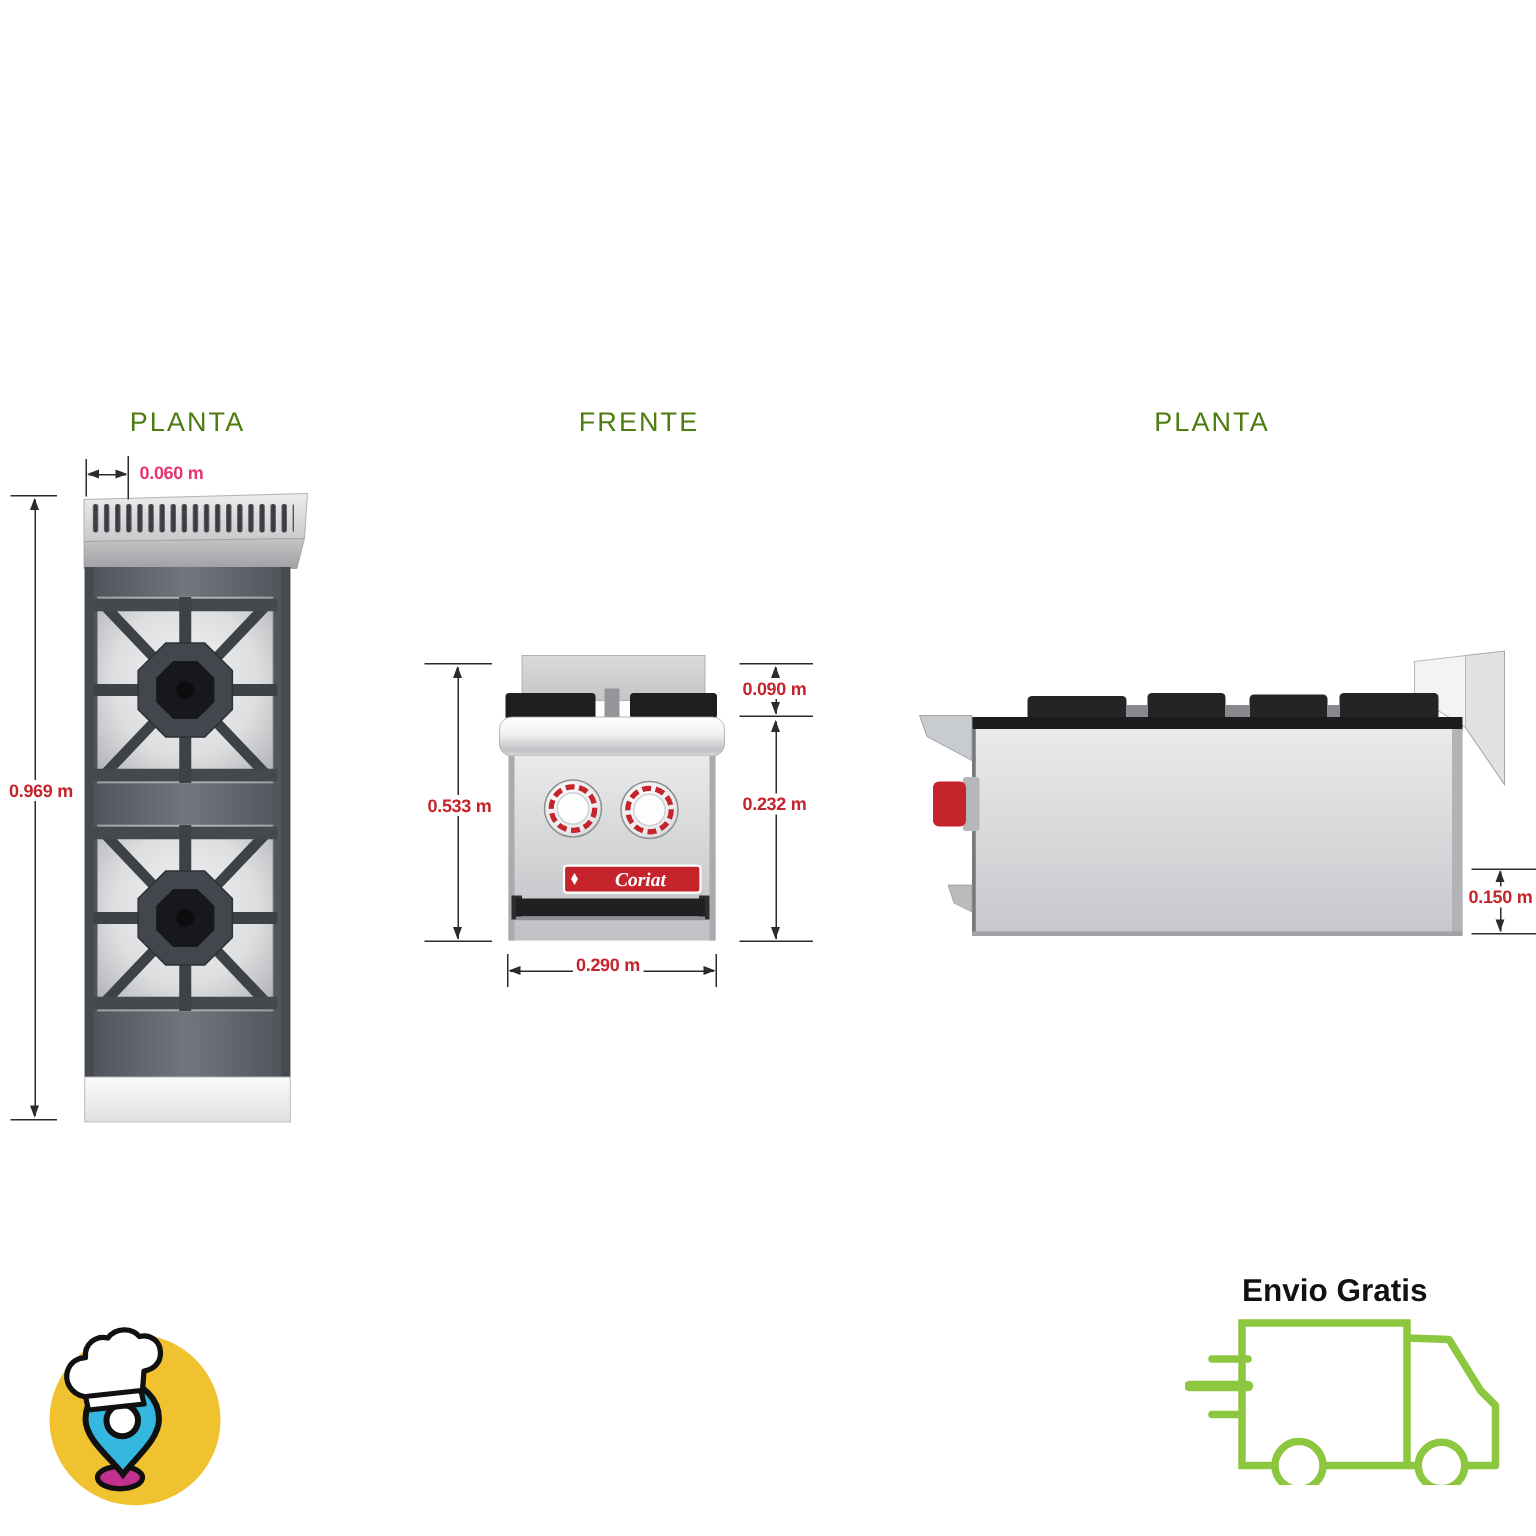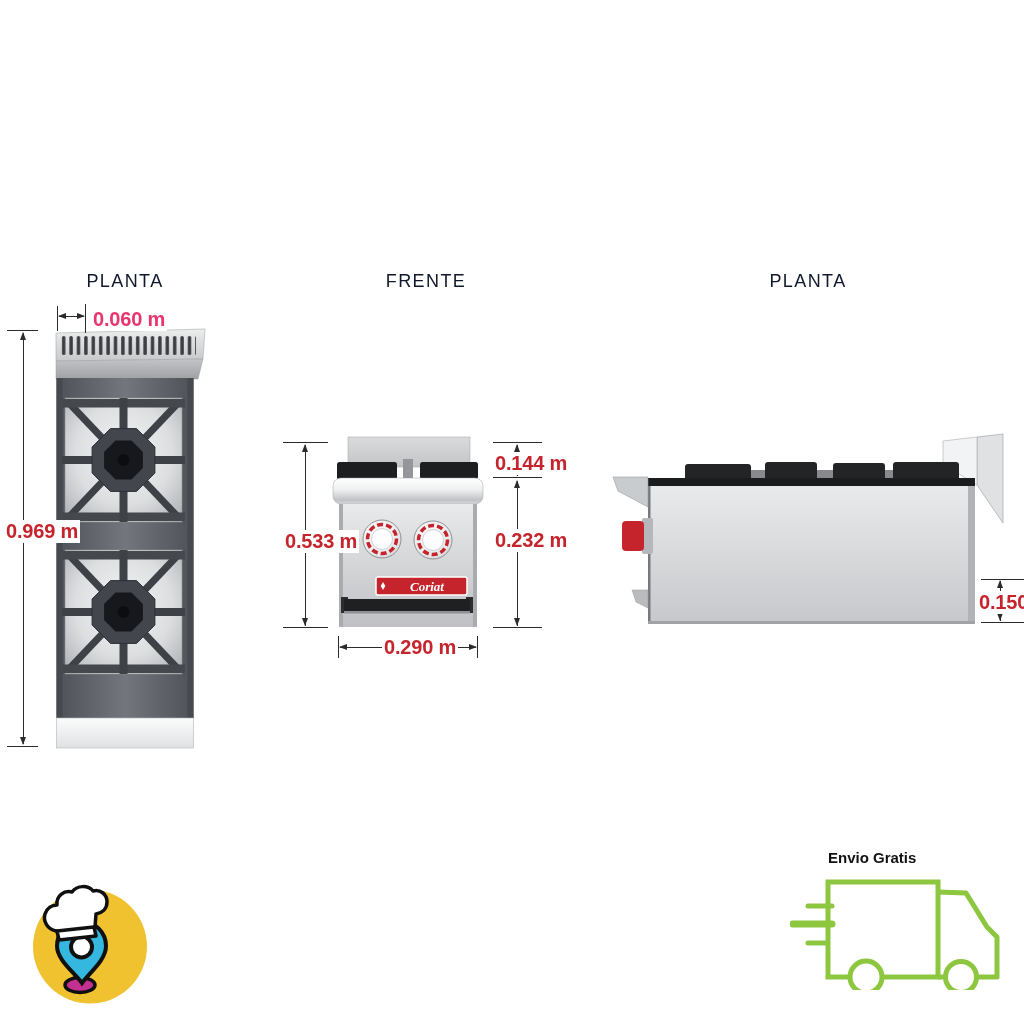--- a/index.html
+++ b/index.html
@@ -2,37 +2,37 @@
 <html><head>
 <meta charset="utf-8">
 <style>
   html,body{margin:0;padding:0;}
   body{
     width:1024px;height:1024px;position:relative;background:#ffffff;
     font-family:"Liberation Sans", sans-serif;overflow:hidden;
   }
   .abs{position:absolute;}
   .view-title{
-    position:absolute;font-size:18px;letter-spacing:1.4px;color:#0f172a;
+    position:absolute;font-size:18px;letter-spacing:1.4px;color:#4d7c0f;
     text-align:center;width:90px;
   }
   .dim-label{
-    position:absolute;font-weight:bold;font-size:20px;letter-spacing:-0.2px;
+    position:absolute;font-weight:bold;font-size:12px;letter-spacing:-0.2px;
     color:#c5242c;background:#ffffff;padding:0 2px;white-space:nowrap;z-index:6;
   }
   .dim-label.pink{color:#e8356d;}
   .hline{position:absolute;height:1px;background:#2b2b2b;z-index:4;}
   .vline{position:absolute;width:1px;background:#2b2b2b;z-index:4;}
   .arr{position:absolute;width:0;height:0;z-index:5;}
   .arr.up{border-left:3.5px solid transparent;border-right:3.5px solid transparent;border-bottom:8px solid #2b2b2b;}
   .arr.down{border-left:3.5px solid transparent;border-right:3.5px solid transparent;border-top:8px solid #2b2b2b;}
   .arr.left{border-top:3.5px solid transparent;border-bottom:3.5px solid transparent;border-right:8px solid #2b2b2b;}
   .arr.right{border-top:3.5px solid transparent;border-bottom:3.5px solid transparent;border-left:8px solid #2b2b2b;}
   .shipping-label{
-    position:absolute;left:828px;top:849px;font-size:15px;font-weight:bold;color:#111;
+    position:absolute;left:828px;top:849px;font-size:21px;font-weight:bold;color:#111;
   }
   svg{position:absolute;display:block;}
 </style>
 </head>
 <body>
 
 <div class="abs" style="left:0;top:260;">
   <div class="view-title" style="left:80px;top:271px;">PLANTA</div>
 
   <svg style="left:45px;top:326px;" width="165" height="424" viewBox="0 0 165 424">
@@ -181,21 +181,21 @@
     <div class="arr down" style="left:302px;top:618px;"></div>
     <div class="dim-label" style="left:283px;top:530px;">0.533 m</div>
   </div>
 
   <div>
     <div class="hline" style="left:493px;top:442px;width:49px;"></div>
     <div class="hline" style="left:493px;top:477px;width:49px;"></div>
     <div class="vline" style="left:517px;top:445px;height:31px;"></div>
     <div class="arr up" style="left:514px;top:444px;"></div>
     <div class="arr down" style="left:514px;top:468px;"></div>
-    <div class="dim-label" style="left:493px;top:452px;">0.144 m</div>
+    <div class="dim-label" style="left:493px;top:452px;">0.090 m</div>
   </div>
 
   <div>
     <div class="vline" style="left:517px;top:481px;height:145px;"></div>
     <div class="arr up" style="left:514px;top:480px;"></div>
     <div class="arr down" style="left:514px;top:618px;"></div>
     <div class="hline" style="left:493px;top:627px;width:49px;"></div>
     <div class="dim-label" style="left:493px;top:529px;">0.232 m</div>
   </div>
 

